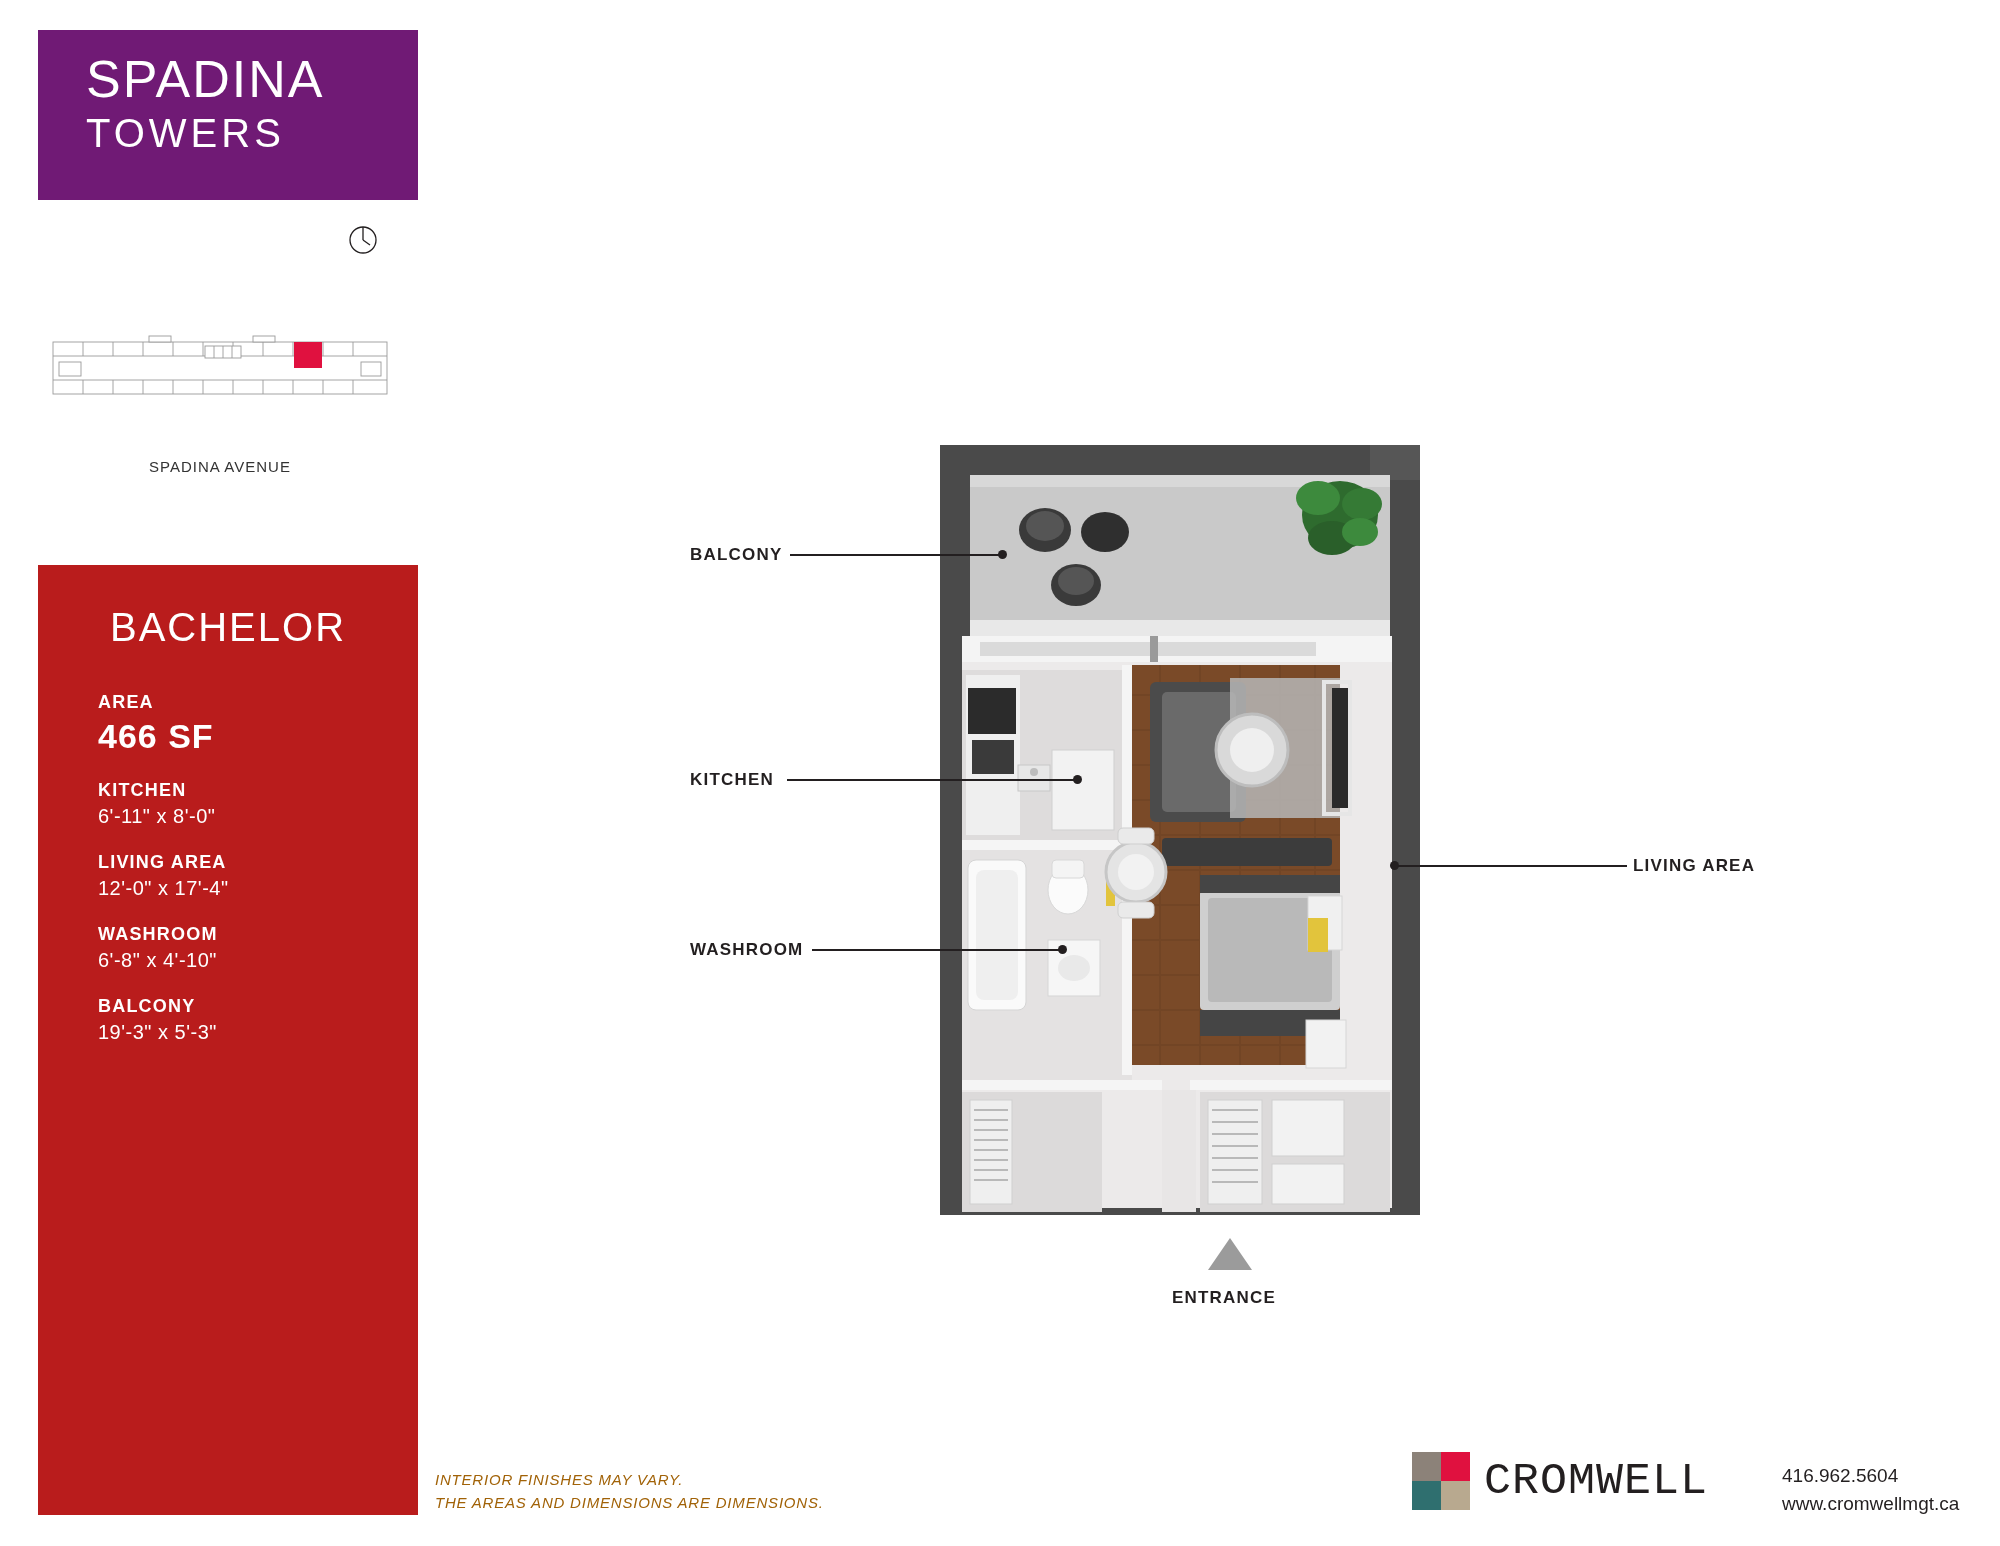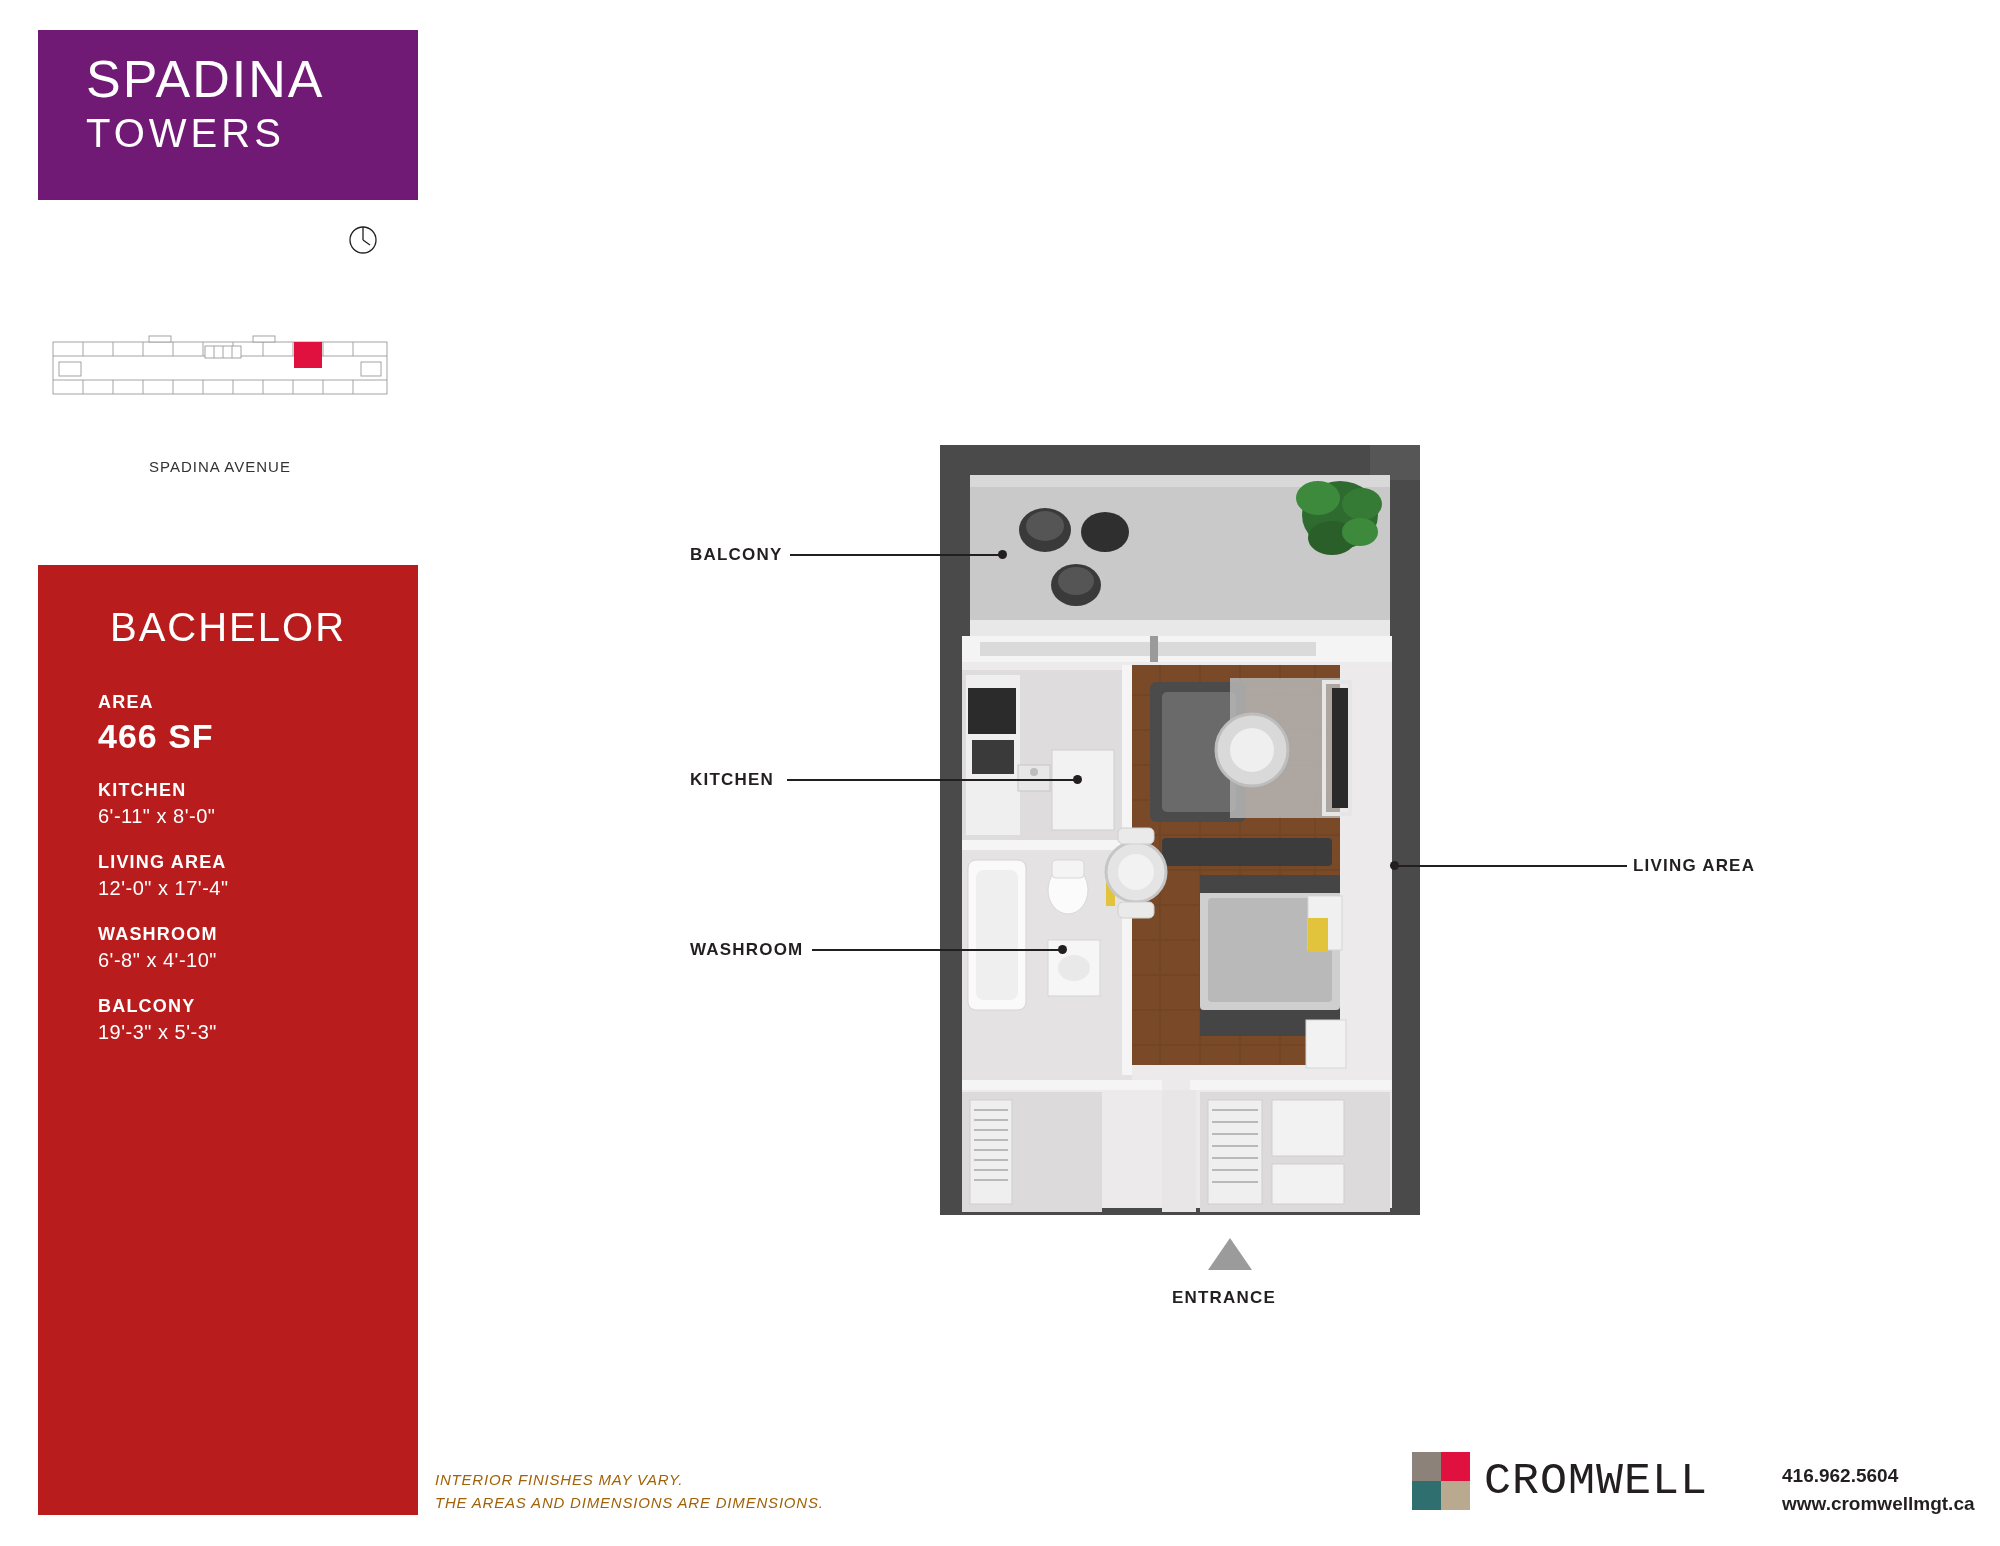--- a/index.html
+++ b/index.html
@@ -146,21 +146,20 @@
     color: #231f20;
   }
   #footer-contact {
     position: absolute;
     left: 1782px;
     top: 1462px;
     text-align: left;
     font-size: 19px;
     line-height: 1.45;
     color: #231f20;
-    font-weight: bold;
   }
 
   
   #floorplan {
     position: absolute;
     left: 900px;
     top: 420px;
     width: 660px;
     height: 830px;
   }

